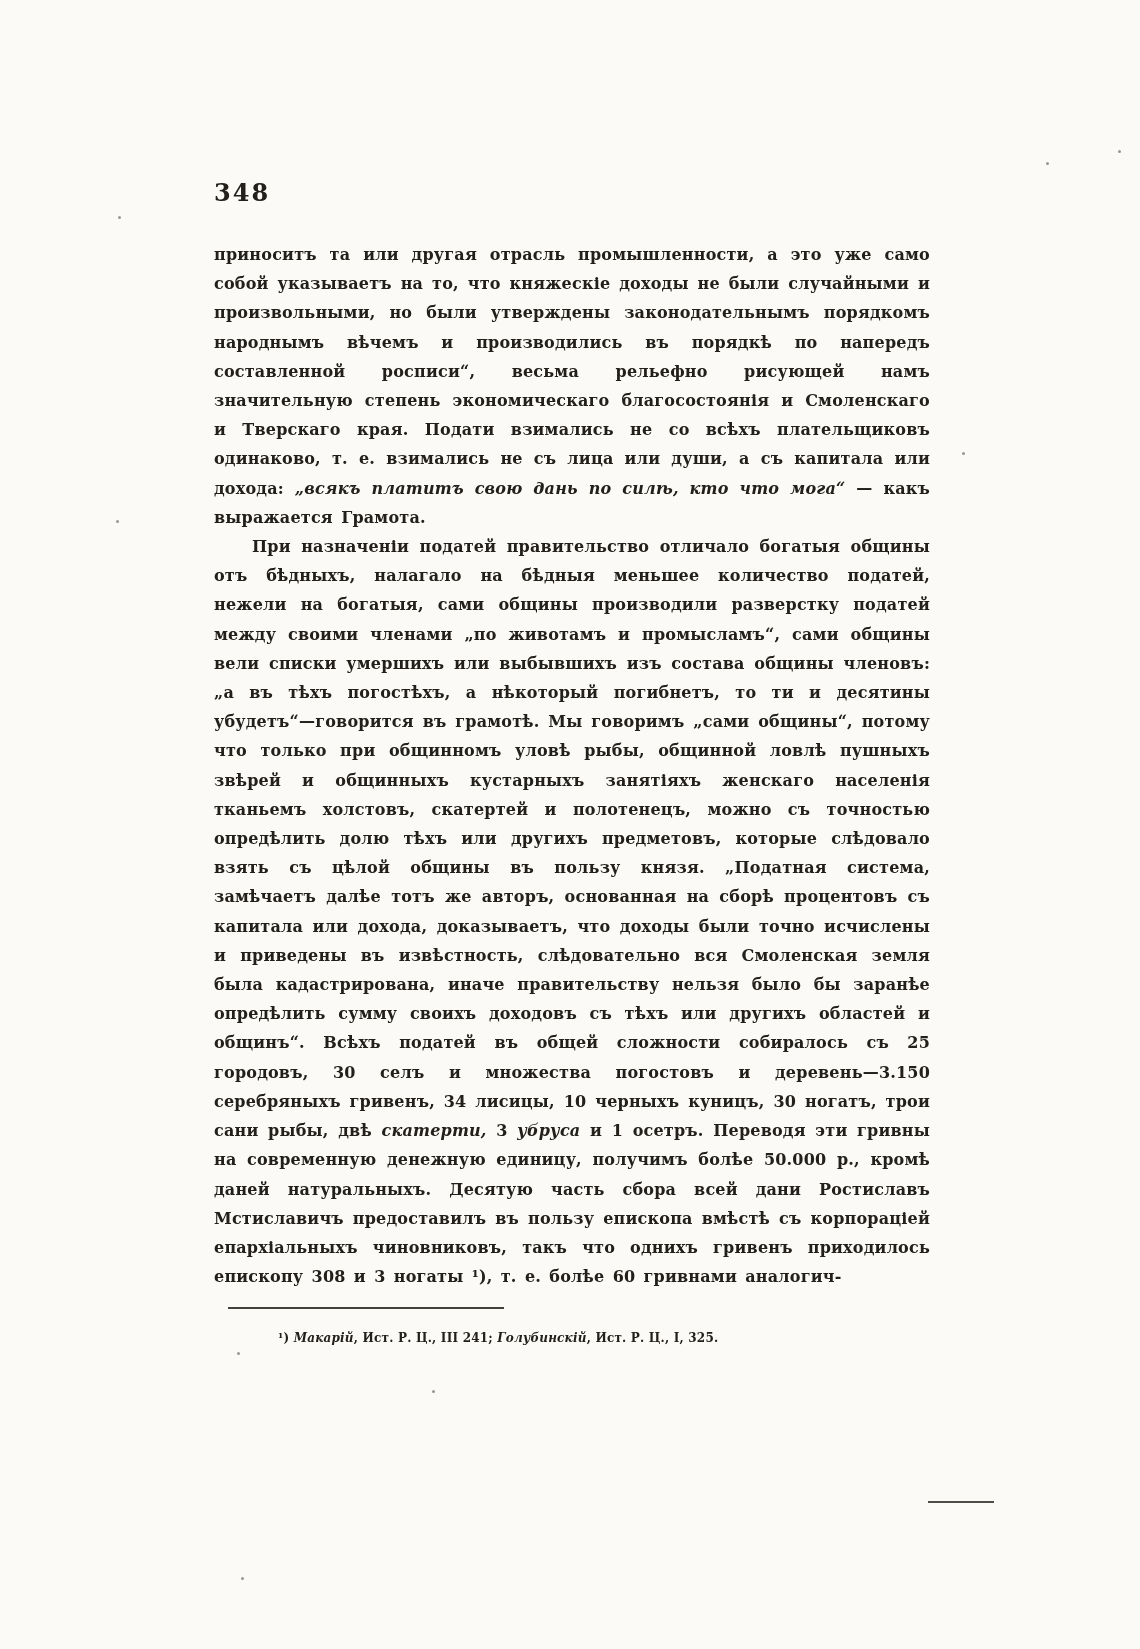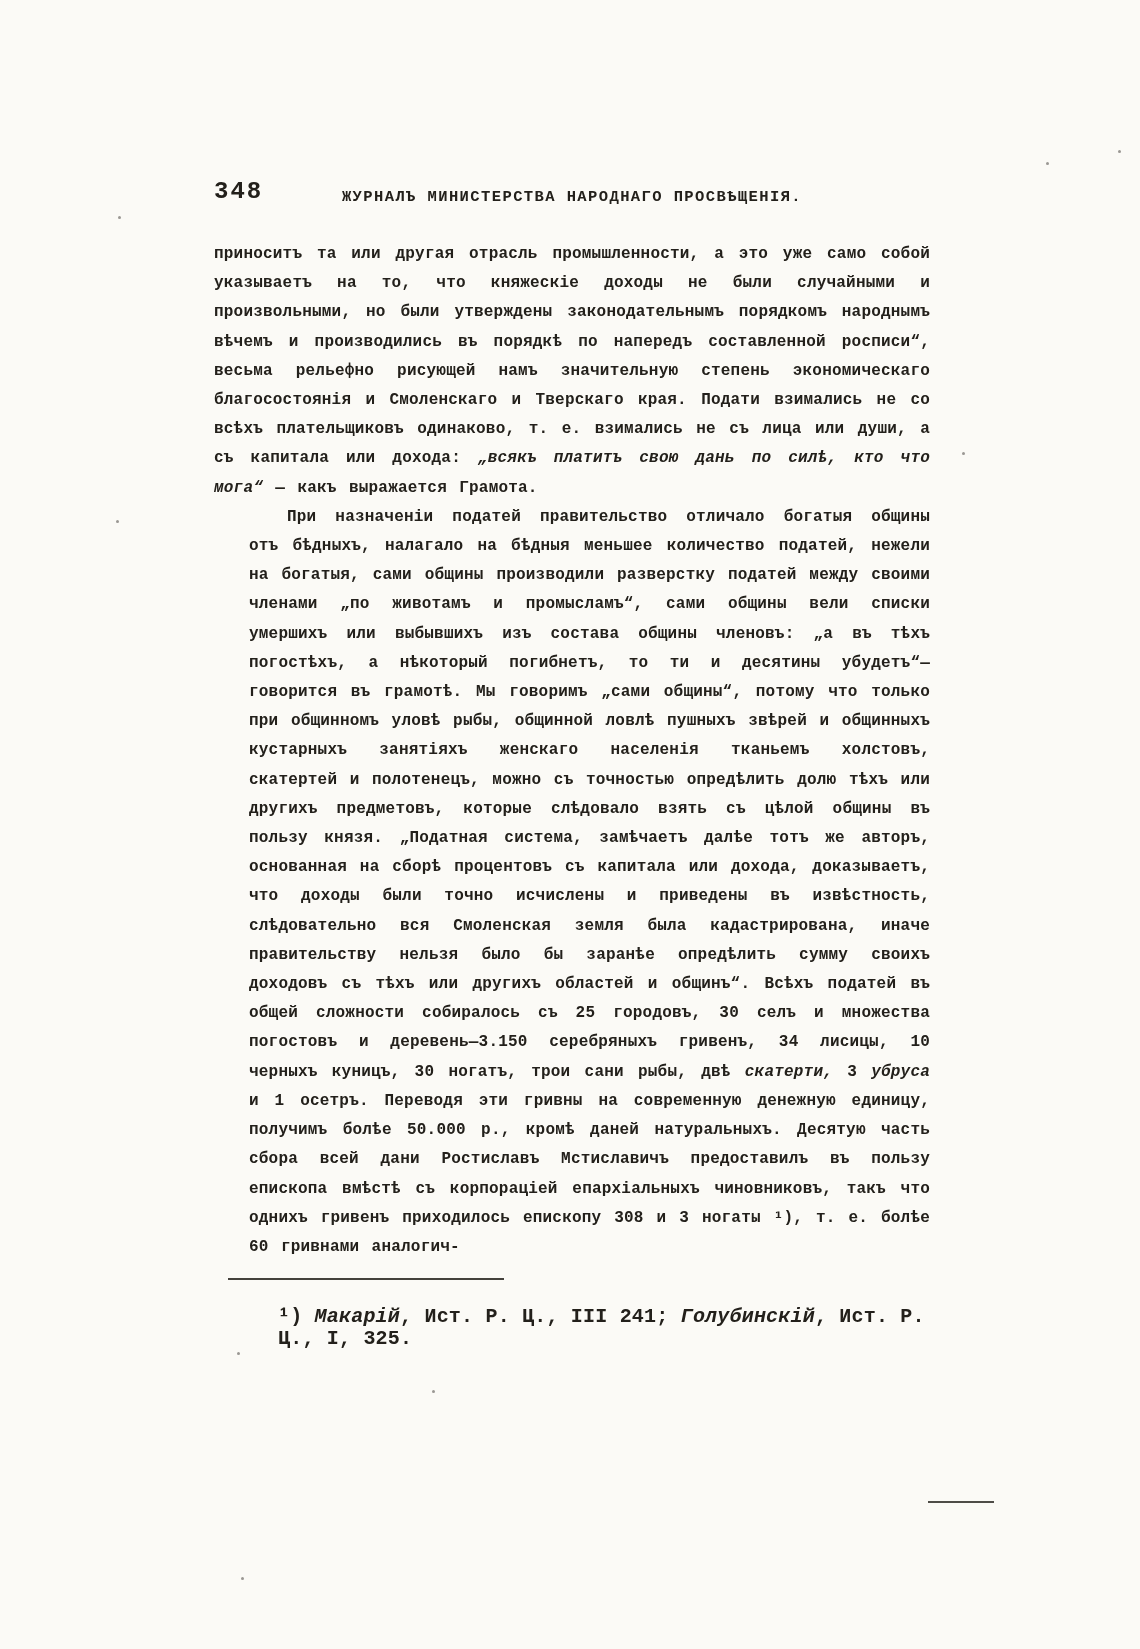--- a/index.html
+++ b/index.html
@@ -8,21 +8,20 @@
     position: relative;
     background: var(--paper, #fbfaf6);
     color: var(--ink, #23201b);
     font-family: "DejaVu Serif", "Liberation Serif", serif;
     overflow: hidden;
   }
   .page {
     position: absolute;
     inset: 0;
     padding: 182px 210px 11px 214px;
-    font-family: Liberation Mono, monospace;
   }
   .header {
     position: relative;
     height: 32px;
     margin-bottom: 26px;
   }
   .page-num {
     position: absolute;
     left: 0;
     top: -4px;
@@ -40,33 +39,33 @@
   }
   .body-text {
     font-size: 16px;
     font-weight: 700;
     line-height: 29.2px;
     text-align: justify;
     letter-spacing: 0.2px;
     word-spacing: 2.5px;
   }
   .para { text-align: justify; }
-  .para.indent { text-indent: 38px; margin-left: 35px; }
+  .para.indent { text-indent: 38px; }
   .it { font-style: italic; }
   .footnote-sep {
     width: 276px;
     height: 2px;
     background: var(--ink, #23201b);
     opacity: 0.85;
     margin: 16px 0 0 14px;
   }
   .footnote {
-    margin-top: 26px;
+    margin-top: 18px;
     padding-left: 64px;
-    font-size: 20px;
+    font-size: 12px;
     font-weight: 700;
     line-height: 22px;
     letter-spacing: 0.2px;
   }
   .stray-mark {
     position: absolute;
     right: 146px;
     bottom: 146px;
     width: 66px;
     height: 2px;
@@ -82,21 +81,20 @@
     opacity: 0.45;
   }
 </style>
 </head>
 <body>
 
 <div class="page">
 
   <div class="header">
     <span class="page-num">348</span>
-    <div class="journal-title">ЖУРНАЛЪ МИНИСТЕРСТВА НАРОДНАГО ПРОСВѢЩЕНІЯ.</div>
   </div>
 
   <div class="body-text" id="paragraphs-container">
       <p class="para"><span>приноситъ та или другая отрасль промышленности, а это уже само собой указываетъ на то, что княжескіе доходы не были случайными и произвольными, но были утверждены законодательнымъ порядкомъ народнымъ вѣчемъ и производились въ порядкѣ по напередъ составленной росписи“, весьма рельефно рисующей намъ значительную степень экономическаго благосостоянія и Смоленскаго и Тверскаго края. Подати взимались не со всѣхъ плательщиковъ одинаково, т. е. взимались не съ лица или души, а съ капитала или дохода: </span><span class="it">„всякъ платитъ свою дань по силѣ, кто что мога“</span><span> — какъ выражается Грамота.</span></p>
       <p class="para indent"><span>При назначеніи податей правительство отличало богатыя общины отъ бѣдныхъ, налагало на бѣдныя меньшее количество податей, нежели на богатыя, сами общины производили разверстку податей между своими членами „по животамъ и промысламъ“, сами общины вели списки умершихъ или выбывшихъ изъ состава общины членовъ: „а въ тѣхъ погостѣхъ, а нѣкоторый погибнетъ, то ти и десятины убудетъ“—говорится въ грамотѣ. Мы говоримъ „сами общины“, потому что только при общинномъ уловѣ рыбы, общинной ловлѣ пушныхъ звѣрей и общинныхъ кустарныхъ занятіяхъ женскаго населенія тканьемъ холстовъ, скатертей и полотенецъ, можно съ точностью опредѣлить долю тѣхъ или другихъ предметовъ, которые слѣдовало взять съ цѣлой общины въ пользу князя. „Податная система, замѣчаетъ далѣе тотъ же авторъ, основанная на сборѣ процентовъ съ капитала или дохода, доказываетъ, что доходы были точно исчислены и приведены въ извѣстность, слѣдовательно вся Смоленская земля была кадастрирована, иначе правительству нельзя было бы заранѣе опредѣлить сумму своихъ доходовъ съ тѣхъ или другихъ областей и общинъ“. Всѣхъ податей въ общей сложности собиралось съ 25 городовъ, 30 селъ и множества погостовъ и деревень—3.150 серебряныхъ гривенъ, 34 лисицы, 10 черныхъ куницъ, 30 ногатъ, трои сани рыбы, двѣ </span><span class="it">скатерти,</span><span> 3 </span><span class="it">убруса</span><span> и 1 осетръ. Переводя эти гривны на современную денежную единицу, получимъ болѣе 50.000 р., кромѣ даней натуральныхъ. Десятую часть сбора всей дани Ростиславъ Мстиславичъ предоставилъ въ пользу епископа вмѣстѣ съ корпораціей епархіальныхъ чиновниковъ, такъ что однихъ гривенъ приходилось епископу 308 и 3 ногаты ¹), т. е. болѣе 60 гривнами аналогич-</span></p>
     </div>
 
   <div class="footnote-sep"></div>
 
   <div class="footnote" id="footnote-container"><span>¹) </span><span class="it">Макарій</span><span>, Ист. Р. Ц., III 241; </span><span class="it">Голубинскій</span><span>, Ист. Р. Ц., I, 325.</span></div>

